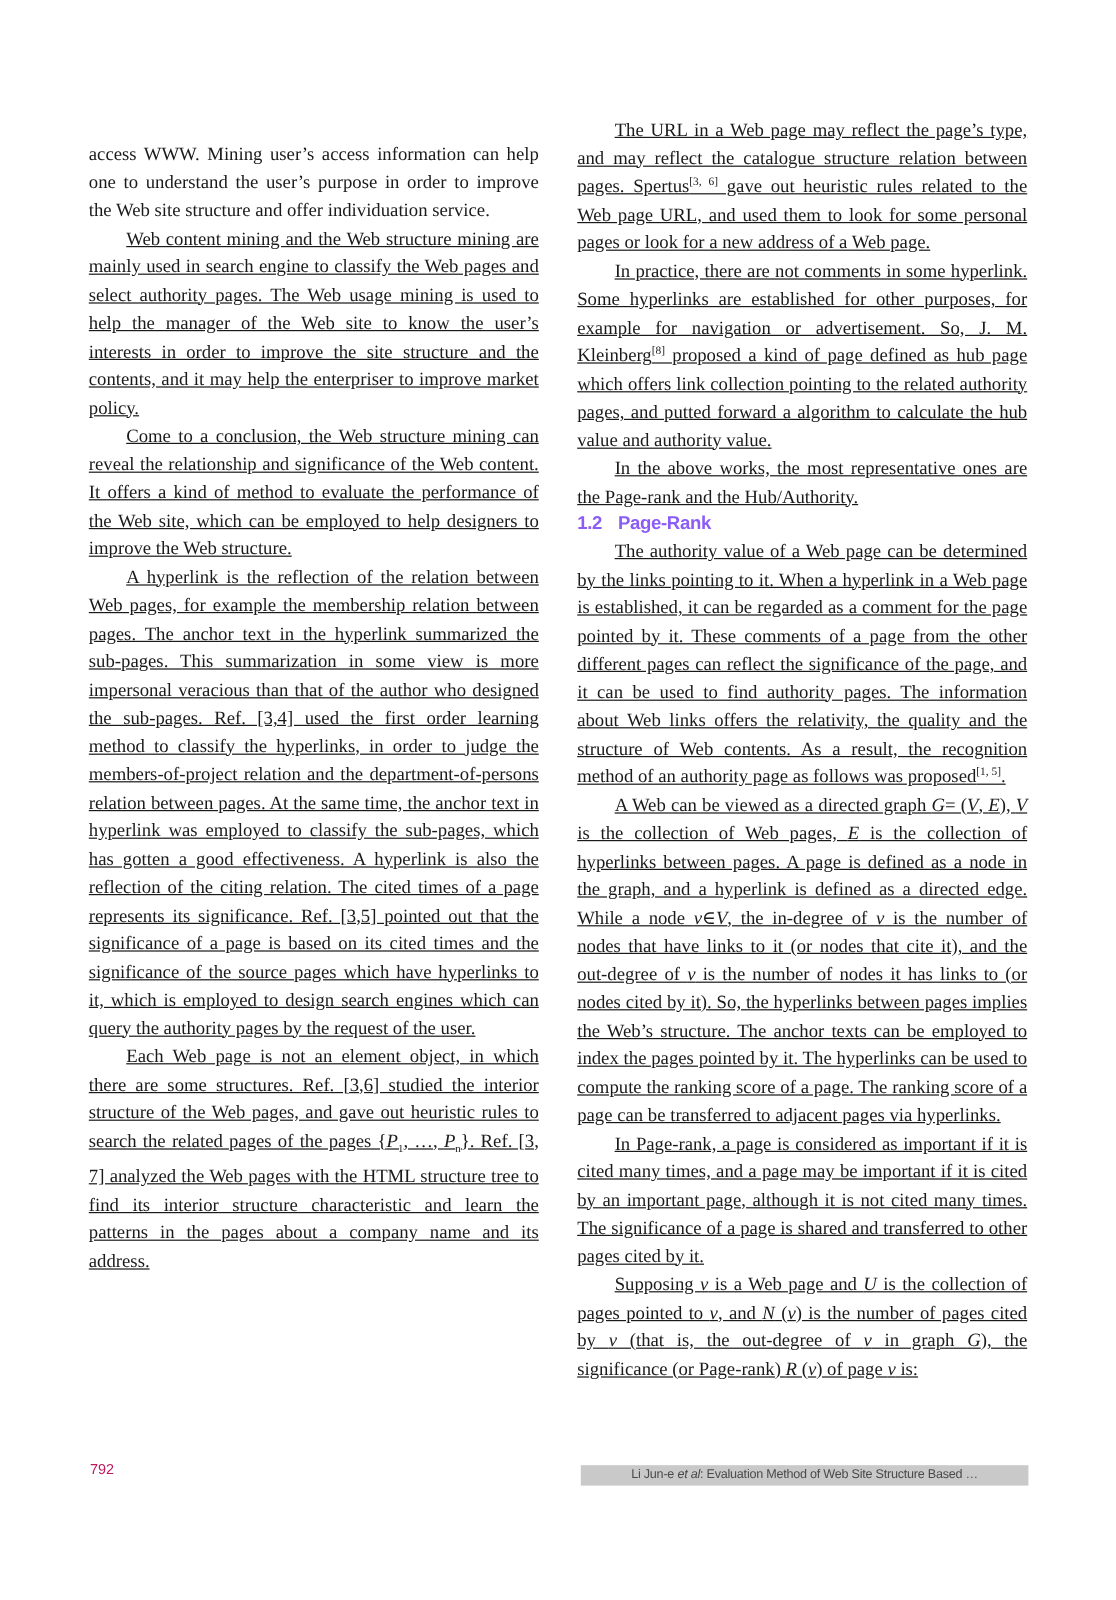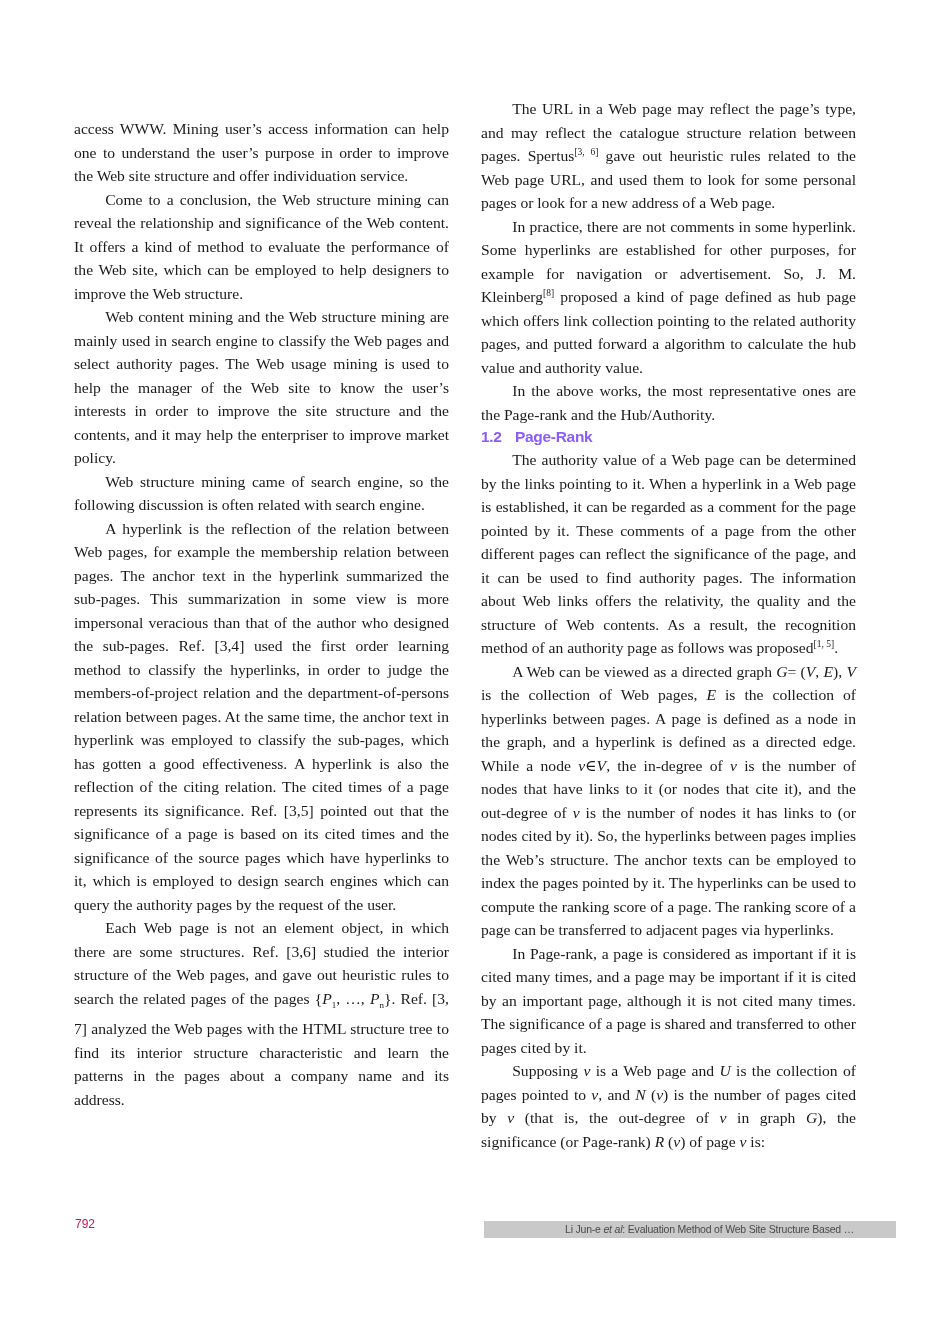--- a/index.html
+++ b/index.html
@@ -4,50 +4,49 @@
 <style>
   html, body { margin: 0; padding: 0; background: #ffffff; }
   body { width: 930px; height: 1333px; position: relative; overflow: hidden; }
   .page { position: absolute; left: 0; top: 0; width: 930px; height: 1333px; background: #fff; }
   .col { position: absolute; top: 97px; width: 375px;
          font-family: "Liberation Serif", "DejaVu Serif", serif;
          font-size: 15.6px; line-height: 23.5px; color: #1a1a1a; text-align: justify; }
   .col-left { left: 74px; margin-top: 20px; }
   .col-right { left: 481px; }
   .col p { margin: 0; hyphens: manual; }
-  .col p.ind { text-indent: 2em; }
+  .col p.ind { text-indent: 2em; text-decoration: underline; }
   .h1 { font-family: "Liberation Sans", "DejaVu Sans", sans-serif; font-weight: bold;
         font-size: 19.5px; line-height: 24px; margin: 26px 0 20px 0; color: #111; }
   .h1 .num { display: inline-block; width: 32px; }
   .h2 { font-family: "Liberation Sans", "DejaVu Sans", sans-serif; font-weight: bold;
         font-size: 15.5px; line-height: 22px; margin: 0; color: #8b5cf6; letter-spacing: -0.3px; }
   .h2 .num { display: inline-block; width: 34px; }
   sup { font-size: 9.5px; line-height: 0; vertical-align: 6px; }
   i { font-style: italic; }
   .page-num { position: absolute; left: 75px; top: 1217px;
               font-family: "Liberation Sans", "DejaVu Sans", sans-serif;
               font-size: 12px; color: #be185d; }
   .running-footer { position: absolute; left: 484px; top: 1221px; width: 373px; height: 17px;
                     background: #c9c9c9; color: #4a4a4a;
                     font-family: "Liberation Sans", "DejaVu Sans", sans-serif;
-                    font-size: 10.5px; line-height: 17px; text-align: center; letter-spacing: -0.2px; padding-left: 39px; }
+                    font-size: 10.5px; line-height: 17px; text-align: center; letter-spacing: -0.2px; }
 </style>
 </head>
 <body>
 
 <div class="page">
 
   <div class="col col-left">
     <p>access WWW. Mining user’s access information can help one to understand the user’s purpose in order to improve the Web site structure and offer individuation service.</p>
+    <p class="ind">Web content mining and the Web structure mining are mainly used in search engine to classify the Web pages and select authority pages. The Web usage mining is used to help the manager of the Web site to know the user’s interests in order to improve the site structure and the contents, and it may help the enterpriser to improve market policy.</p>
     <p class="ind">Come to a conclusion, the Web structure mining can reveal the relationship and significance of the Web content. It offers a kind of method to evaluate the performance of the Web site, which can be employed to help designers to improve the Web structure.</p>
-    <p class="ind">Web content mining and the Web structure mining are mainly used in search engine to classify the Web pages and select authority pages. The Web usage mining is used to help the manager of the Web site to know the user’s interests in order to improve the site structure and the contents, and it may help the enterpriser to improve market policy.</p>
 
 
 
-    <p class="ind">Web structure mining came of search engine, so the following discussion is often related with search engine.</p>
     <p class="ind">A hyperlink is the reflection of the relation between Web pages, for example the membership relation between pages. The anchor text in the hyperlink summarized the sub-pages. This summarization in some view is more impersonal veracious than that of the author who designed the sub-pages. Ref. [3,4] used the first order learning method to classify the hyperlinks, in order to judge the members-of-project relation and the department-of-persons relation between pages. At the same time, the anchor text in hyperlink was employed to classify the sub-pages, which has gotten a good effectiveness. A hyperlink is also the reflection of the citing relation. The cited times of a page represents its significance. Ref. [3,5] pointed out that the significance of a page is based on its cited times and the significance of the source pages which have hyperlinks to it, which is employed to design search engines which can query the authority pages by the request of the user.</p>
     <p class="ind"><span>Each Web page is not an element object, in which there are some structures. Ref. [3,6] studied the interior structure of the Web pages, and gave out heuristic rules to search the related pages of the pages {</span><i>P</i><sub style="font-size:9px">1</sub><span>, …, </span><i>P</i><sub style="font-size:9px">n</sub><span>}. Ref. [3, 7] analyzed the Web pages with the HTML structure tree to find its interior structure characteristic and learn the patterns in the pages about a company name and its address.</span></p>
   </div>
 
   <div class="col col-right">
     <p class="ind"><span>The URL in a Web page may reflect the page’s type, and may reflect the catalogue structure relation between pages. Spertus</span><sup>[3, 6]</sup><span> gave out heuristic rules related to the Web page URL, and used them to look for some personal pages or look for a new address of a Web page.</span></p>
     <p class="ind"><span>In practice, there are not comments in some hyperlink. Some hyperlinks are established for other purposes, for example for navigation or advertisement. So, J. M. Kleinberg</span><sup>[8]</sup><span> proposed a kind of page defined as hub page which offers link collection pointing to the related authority pages, and putted forward a algorithm to calculate the hub value and authority value.</span></p>
     <p class="ind">In the above works, the most representative ones are the Page-rank and the Hub/Authority.</p>
 
     <div class="h2">

